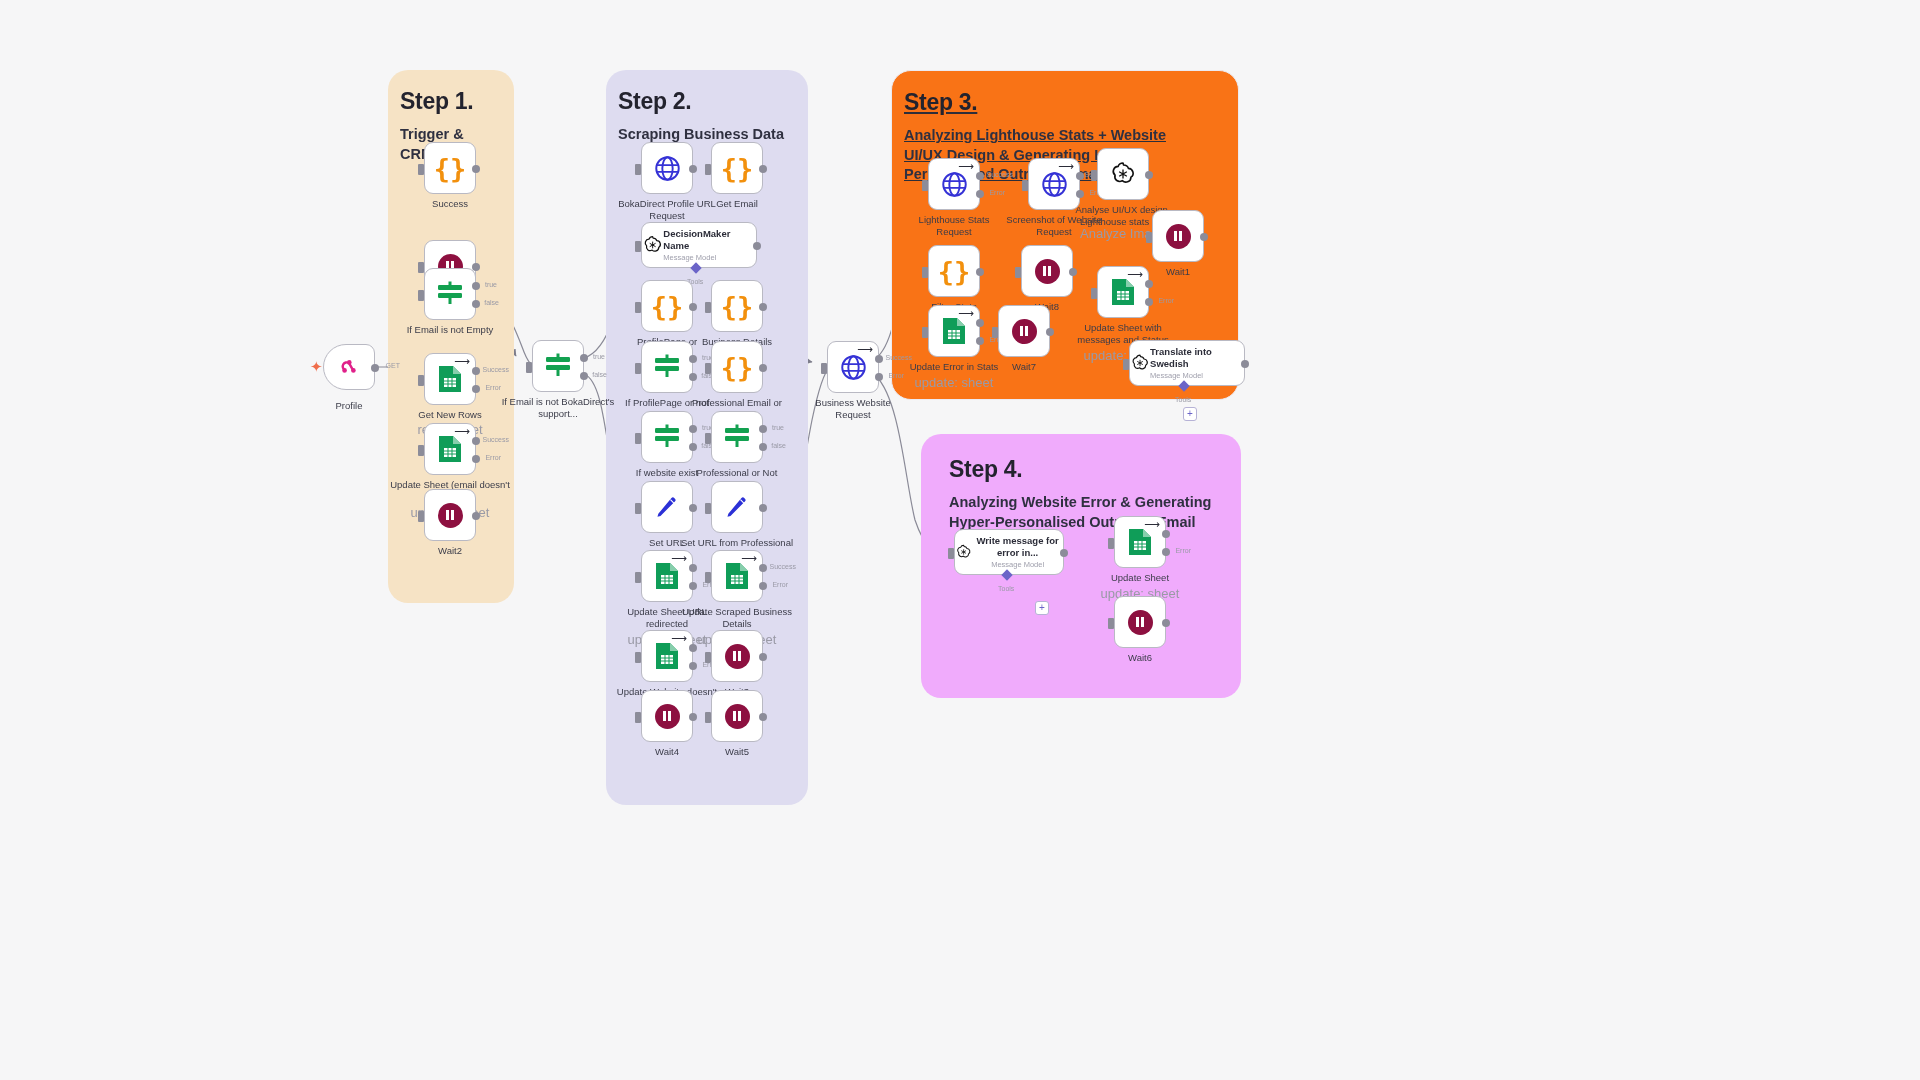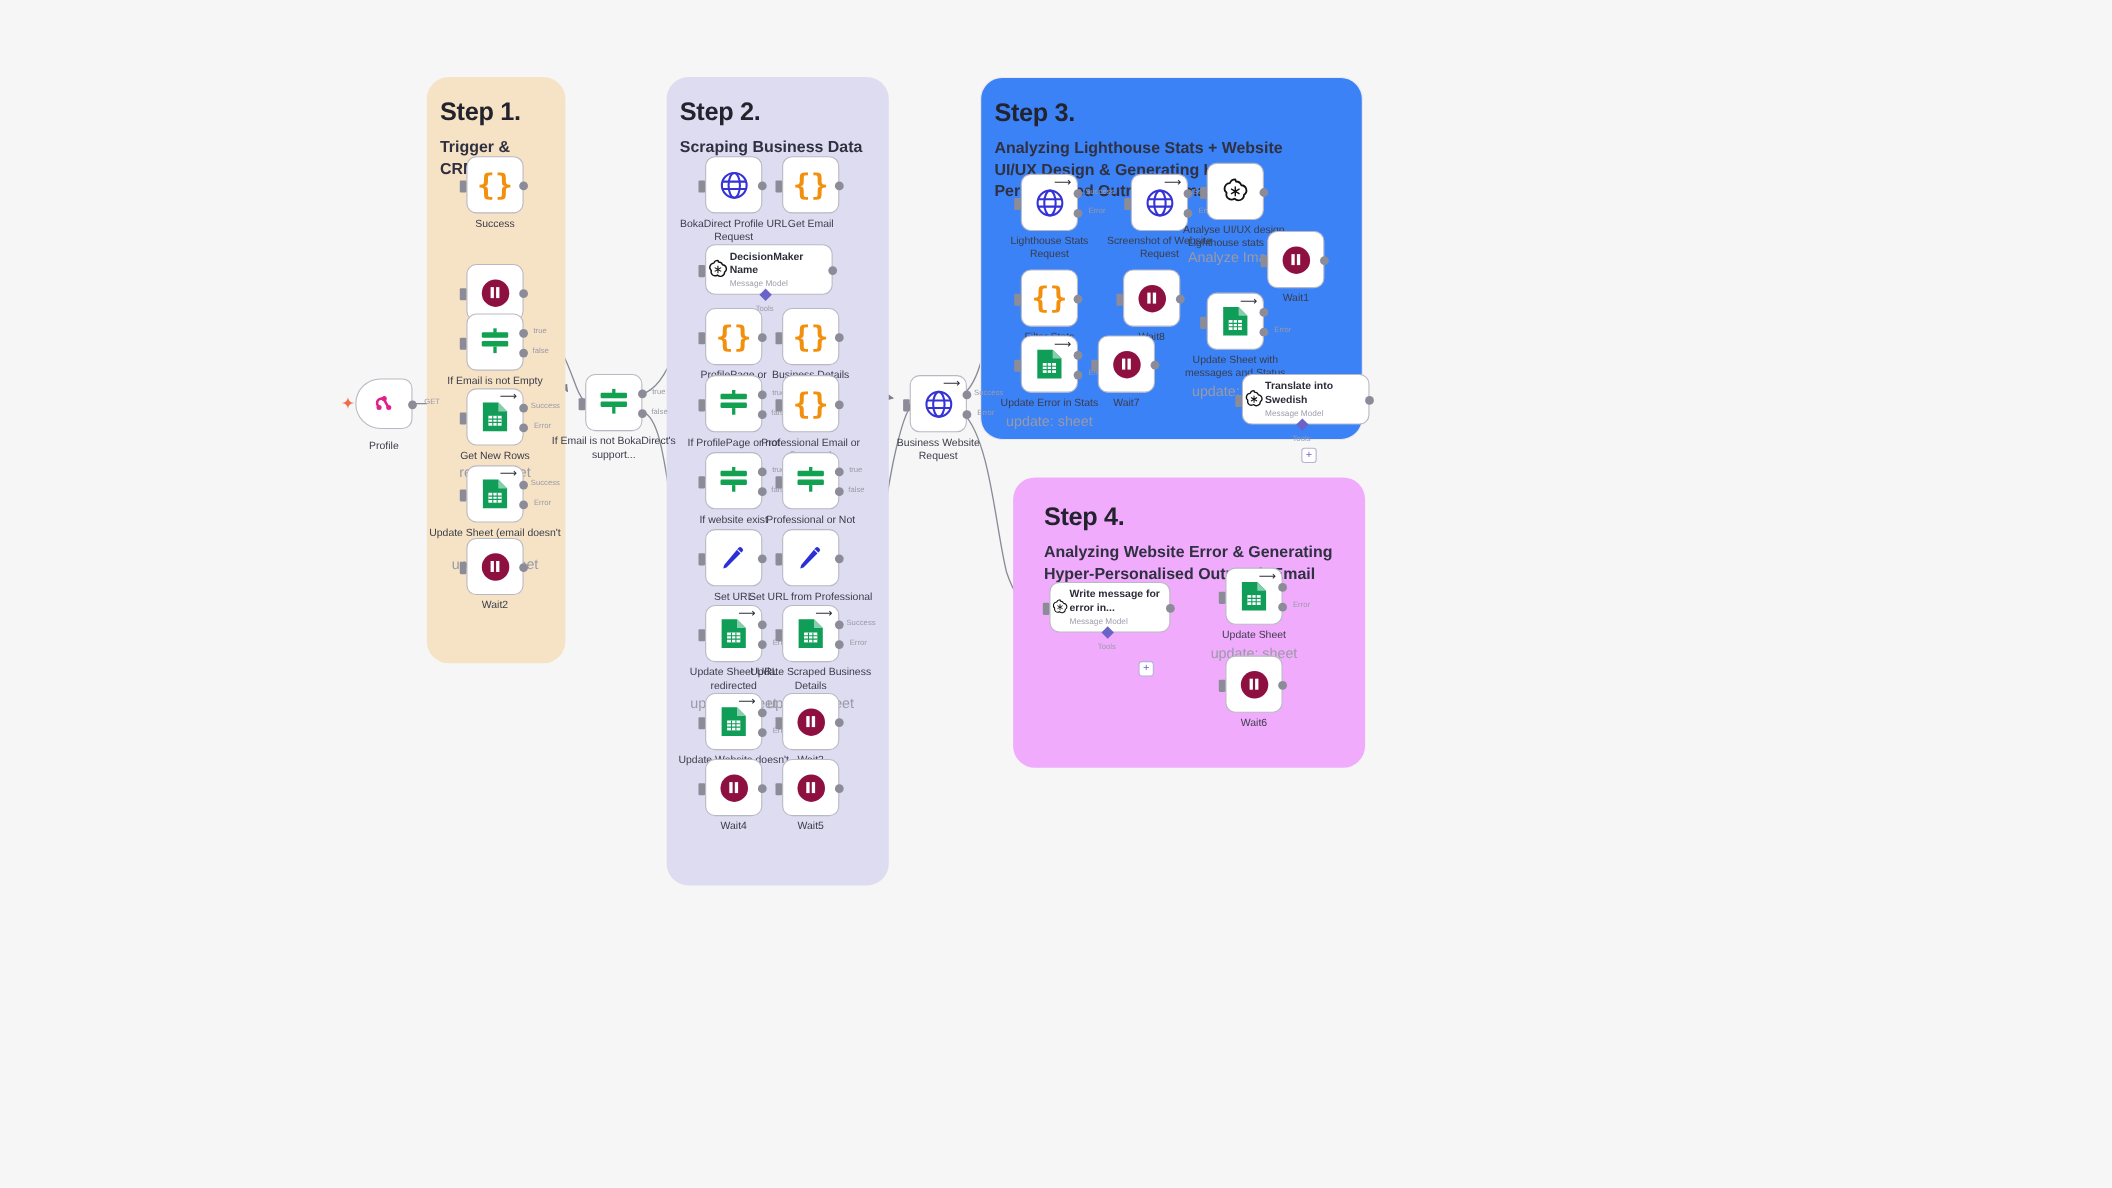--- a/index.html
+++ b/index.html
@@ -11,21 +11,21 @@
   }
   #canvas { position:relative; width:1920px; height:1080px; }
   svg#wires { position:absolute; left:0; top:0; width:1920px; height:1080px; pointer-events:none; }
 
   
   .panel { position:absolute; border-radius:20px; padding:18px 20px 0 12px; }
   .panel .step-title { font-size:23px; font-weight:700; letter-spacing:-0.3px; color:#23232e; }
   .panel .step-sub { font-size:14.5px; font-weight:700; color:#2f3040; margin-top:10px; line-height:1.35; }
   .panel.orange { background:#f6e3c5; }
   .panel.purple { background:#dedcf0; }
-  .panel.white  { background:#3b82f6; border:1px solid #eceaf1; }
+  .panel.white  { background:#f97316; border:1px solid #eceaf1;text-decoration:underline; }
   .panel.pink   { background:#f0abfc; }
 
   
   .node { position:absolute; }
   .node .box {
     background:#ffffff; border:1px solid #b9b9c3; border-radius:9px;
     width:52px; height:52px; display:flex; align-items:center; justify-content:center;
     position:relative;
   }
   .node.trigger .box { border-radius:9px 9px 9px 9px; width:52px; height:46px; border-top-left-radius:23px; border-bottom-left-radius:23px; }
@@ -194,21 +194,21 @@
       <span class="pauseic">
           <i></i>
           <i></i>
         </span>
       <div class="port in" style="top:21px;"></div>
       <div class="port" style="right:-5px; top:22px;"></div>
     </div>
     <div class="label">Wait</div>
   </div>
 
-  <div class="node" style="left:424px; top:285px;">
+  <div class="node" style="left:424px; top:268px;">
     <div class="box" style="margin-top:0;">
       <svg class="ic" width="30" height="26" viewBox="0 0 30 26">
         <rect x="3" y="4" width="24" height="5" rx="1.2" fill="#12a150"></rect>
         <rect x="3" y="12" width="24" height="5" rx="1.2" fill="#12a150"></rect>
         <rect x="13.5" y="17" width="3" height="6" fill="#12a150"></rect>
         <rect x="13.5" y="0.5" width="3" height="4" fill="#12a150"></rect>
       </svg>
       <div class="port in" style="top:21px;"></div>
       <div class="port" style="right:-5px; top:13px;"></div>
       <div class="port-label" style="right:-22px; top:12px;">true</div>
@@ -674,21 +674,21 @@
       </div>
       <div class="port in" style="top:18px;"></div>
       <div class="port" style="right:-5px; top:19px;"></div>
       <div class="diamond" style="left:50px; bottom:-5px;"></div>
       <div class="port-label" style="left:45px; bottom:-18px;">Tools</div>
     </div>
   </div>
   <div class="plusbtn" style="left:1183px; top:407px;">+</div>
 
   <div class="node msg" style="left:954px; top:529px;">
-    <div class="box" style="width:110px; height:46px;">
+    <div class="box" style="width:110px; height:46px;text-align:center;">
       <svg class="ic" width="24" height="24" viewBox="0 0 24 24">
         <path d="M12 2.6c-2 0-3.6 1.2-4.2 2.9-1.8.1-3.3 1.2-3.9 2.9-.6 1.7 0 3.5 1.3 4.6-.5 1.7.1 3.5 1.5 4.6 1.4 1 3.3 1 4.7.1 1.2 1.2 3 1.6 4.6 1 1.7-.6 2.8-2.2 2.8-4 1.5-1 2.2-2.8 1.7-4.5-.5-1.7-2-2.9-3.8-3-.6-1.7-2.2-2.9-4.2-2.9z" fill="none" stroke="#111" stroke-width="1.4" stroke-linejoin="round"></path>
         <path d="M12 8.2v7.6M8.7 10.1l6.6 3.8M15.3 10.1l-6.6 3.8" stroke="#111" stroke-width="1.1"></path>
       </svg>
       <div class="txt">
         <div class="t1">Write message for error in...</div>
         <div class="t2">Message Model</div>
       </div>
       <div class="port in" style="top:18px;"></div>
       <div class="port" style="right:-5px; top:19px;"></div>

